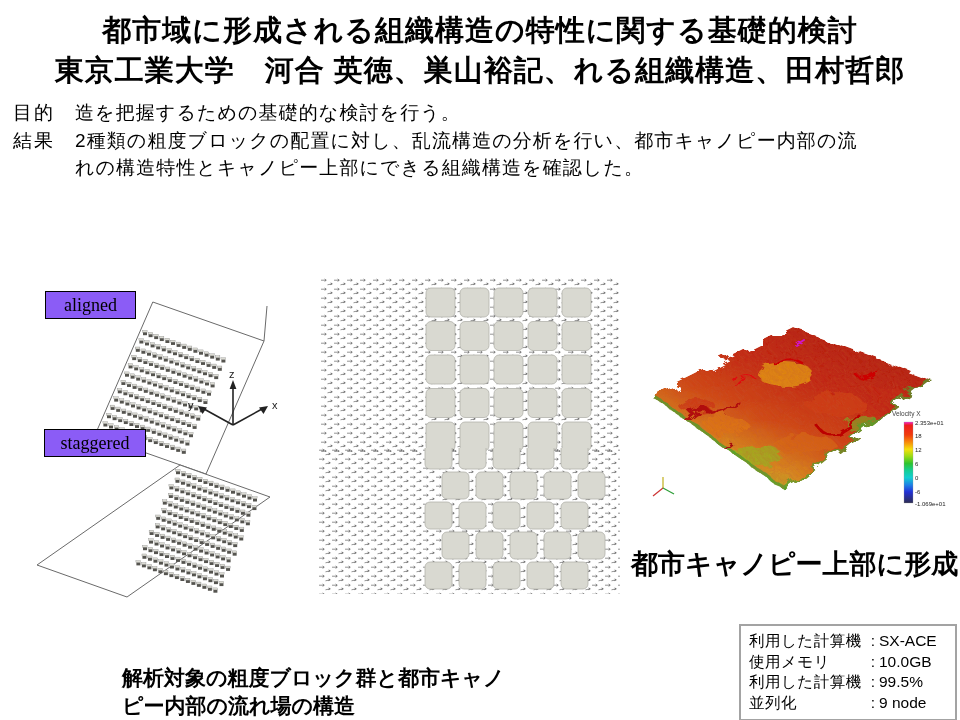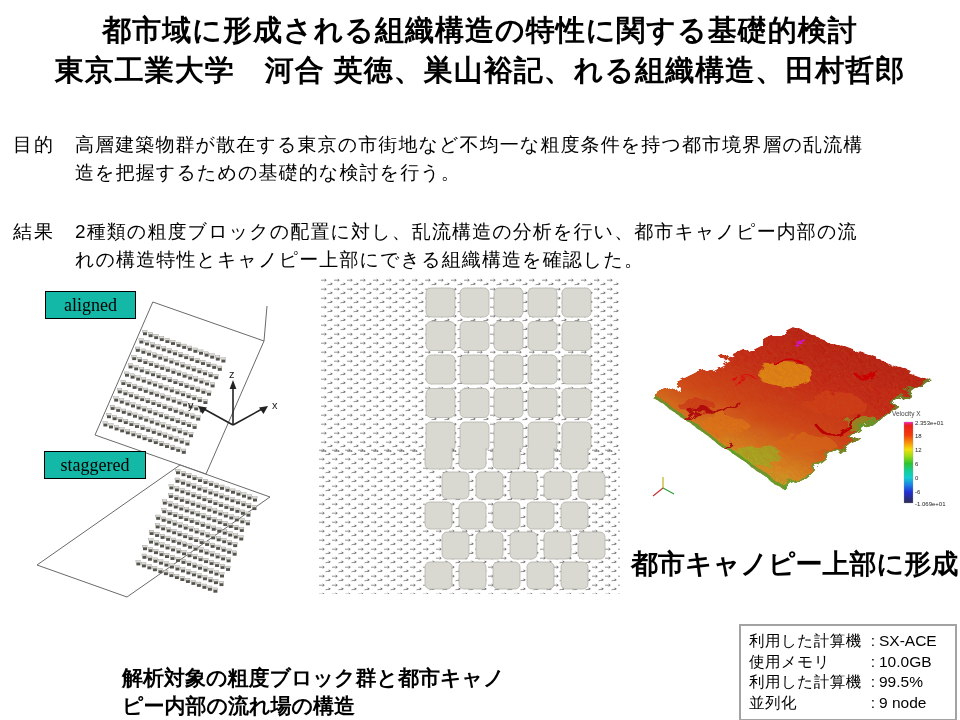--- a/index.html
+++ b/index.html
@@ -3,30 +3,30 @@
 <meta charset="utf-8">
 <style>
   html,body{margin:0;padding:0;}
   body{width:960px;height:720px;background:#fff;position:relative;overflow:hidden;
        font-family:"Liberation Sans","DejaVu Sans",sans-serif;color:#000;}
   .slide{position:absolute;inset:0;}
   .title-line{ text-align:center;font-weight:bold;font-size:29px;letter-spacing:1px;
        line-height:40px;white-space:nowrap;}
   .title-block{margin-top:10px;}
   .abstract{position:absolute;left:13px;top:99px;}
-  .sec{display:flex;margin-top:32px;}
+  .sec{display:flex;}
   .sec-label{width:62px;flex:0 0 62px;font-size:19px;line-height:27.5px;letter-spacing:2px;}
   .sec-line{font-size:19px;line-height:27.5px;letter-spacing:1.1px;white-space:nowrap;}
   .fig{position:absolute;}
   .fig svg{display:block;}
-  .fig-label{position:absolute;border:1.5px solid #000;background:#14b8a6;
+  .fig-label{position:absolute;border:1.5px solid #000;background:#8b5cf6;
        font-family:"Liberation Serif","DejaVu Serif",serif;font-size:18px;
        text-align:center;line-height:26px;}
   #lbl-aligned{left:45px;top:291px;width:89px;height:26px;}
-  #lbl-staggered{left:44px;top:451px;width:100px;height:26px;text-align:center;}
+  #lbl-staggered{left:44px;top:429px;width:100px;height:26px;text-align:center;}
   .caption{font-weight:bold;position:absolute;white-space:nowrap;}
   #caption-right{left:631px;top:549px;font-size:27px;line-height:30px;}
   #caption-left{left:122px;top:664px;font-size:21px;line-height:28px;}
   .spec-table{position:absolute;left:739px;top:624px;width:201px;border:2px solid #a3a3a3;
        padding:5px 5px 6px 8px;background:#fff;}
   .spec-row{display:grid;grid-template-columns:118px 12px auto;font-size:15.5px;line-height:20.5px;}
   .spec-label{letter-spacing:0.5px;}
   .spec-colon{text-align:center;}
 </style>
 </head>
@@ -36,21 +36,20 @@
 
   <div class="title-block">
     <div class="title-line">都市域に形成される組織構造の特性に関する基礎的検討</div>
     <div class="title-line">東京工業大学　河合 英徳、巣山裕記、れる組織構造、田村哲郎</div>
   </div>
 
   <div class="abstract">
     <div class="sec">
       <div class="sec-label">目的</div>
       <div>
-        <div class="sec-line">高層建築物群が散在する東京の市街地など不均一な粗度条件を持つ都市境界層の乱流構</div>
         <div class="sec-line">造を把握するための基礎的な検討を行う。</div>
       </div>
     </div>
     <div class="sec">
       <div class="sec-label">結果</div>
       <div>
         <div class="sec-line">2種類の粗度ブロックの配置に対し、乱流構造の分析を行い、都市キャノピー内部の流</div>
         <div class="sec-line">れの構造特性とキャノピー上部にできる組織構造を確認した。</div>
       </div>
     </div>

